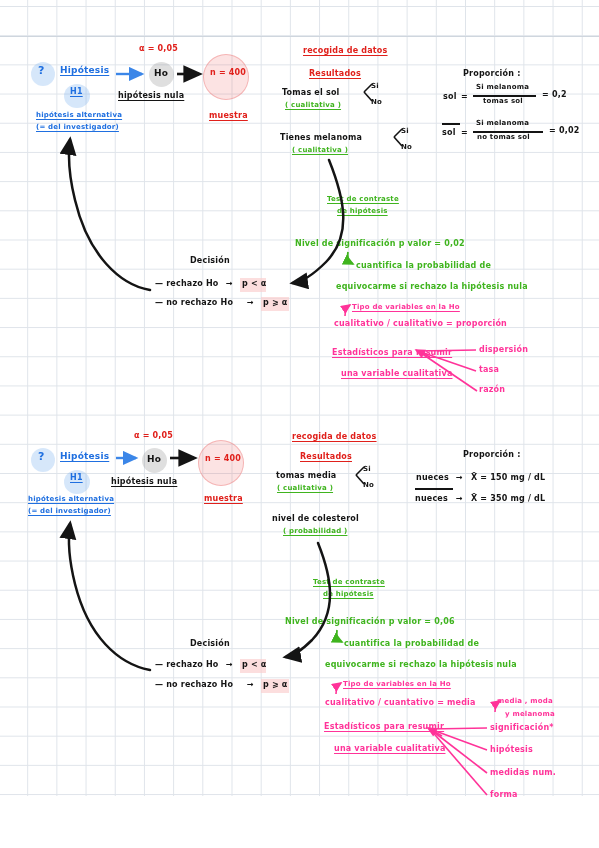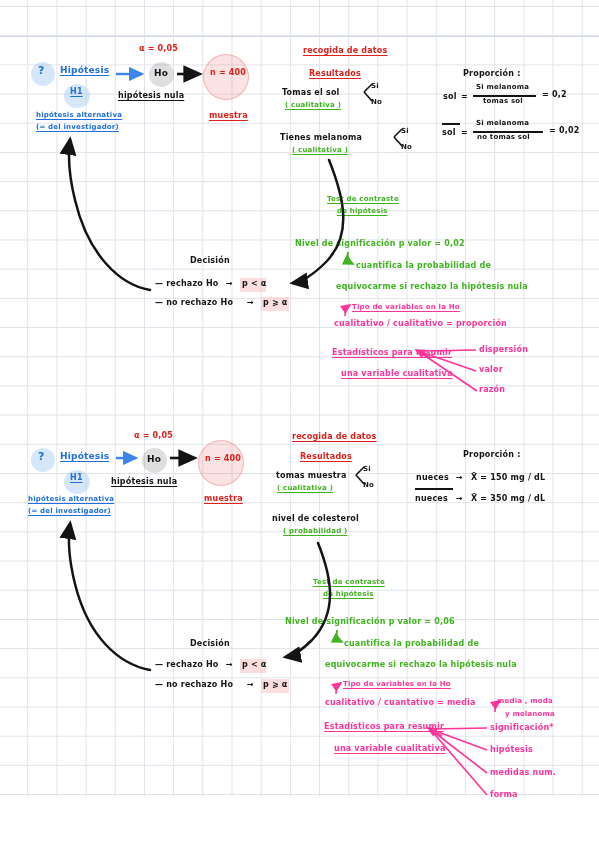--- a/index.html
+++ b/index.html
@@ -112,21 +112,21 @@
   <div class="t green xs u" style="left:337px;top:207px;">de hipótesis</div>
   <div class="t green sm" style="left:295px;top:239px;">Nivel de significación  p valor = 0,02</div>
   <div class="t green sm" style="left:356px;top:261px;">cuantifica la probabilidad de</div>
   <div class="t green sm" style="left:336px;top:282px;">equivocarme si rechazo la hipótesis nula</div>
 
   <div class="t pink xs u" style="left:352px;top:303px;">Tipo de variables en la Ho</div>
   <div class="t pink sm" style="left:334px;top:319px;">cualitativo / cualitativo = proporción</div>
   <div class="t pink sm u" style="left:332px;top:348px;">Estadísticos para resumir</div>
   <div class="t pink sm u" style="left:341px;top:369px;">una variable cualitativa</div>
   <div class="t pink sm" style="left:479px;top:345px;">dispersión</div>
-  <div class="t pink sm" style="left:479px;top:365px;">valor</div>
+  <div class="t pink sm" style="left:479px;top:365px;">tasa</div>
   <div class="t pink sm" style="left:479px;top:385px;">razón</div>
 
   <div class="t black sm" style="left:190px;top:256px;">Decisión</div>
   <div class="hl-pink" style="left:240px;top:278px;width:26px;height:14px;"></div>
   <div class="t black sm" style="left:155px;top:279px;">— rechazo Ho</div>
   <div class="t black sm" style="left:226px;top:279px;">→</div>
   <div class="t black sm" style="left:242px;top:279px;">p &lt; α</div>
   <div class="hl-pink" style="left:261px;top:297px;width:28px;height:14px;"></div>
   <div class="t black sm" style="left:155px;top:298px;">— no rechazo Ho</div>
   <div class="t black sm" style="left:247px;top:298px;">→</div>
@@ -144,21 +144,21 @@
   <div class="t black md" style="left:147px;top:454px;">Ho</div>
   <div class="t black sm u" style="left:111px;top:477px;">hipótesis nula</div>
   <div class="t red sm" style="left:205px;top:454px;">n = 400</div>
   <div class="t red sm u" style="left:204px;top:494px;">muestra</div>
   <div class="t blue xs u" style="left:28px;top:495px;">hipótesis alternativa</div>
   <div class="t blue xs u" style="left:28px;top:507px;">(= del investigador)</div>
 
   <div class="t red sm u" style="left:292px;top:432px;">recogida de datos</div>
   <div class="t red sm u" style="left:300px;top:452px;">Resultados</div>
 
-  <div class="t black sm" style="left:276px;top:471px;">tomas muestra</div>
+  <div class="t black sm" style="left:276px;top:471px;">tomas media</div>
   <div class="t green xs u" style="left:277px;top:484px;">( cualitativa )</div>
   <div class="t black xs" style="left:363px;top:465px;">Si</div>
   <div class="t black xs" style="left:363px;top:481px;">No</div>
 
   <div class="t black sm" style="left:272px;top:514px;">nivel de colesterol</div>
   <div class="t green xs u" style="left:283px;top:527px;">( probabilidad )</div>
 
   <div class="t black sm" style="left:463px;top:450px;">Proporción :</div>
   <div class="t black sm" style="left:416px;top:473px;">nueces</div>
   <div class="t black sm" style="left:456px;top:473px;">→</div>

